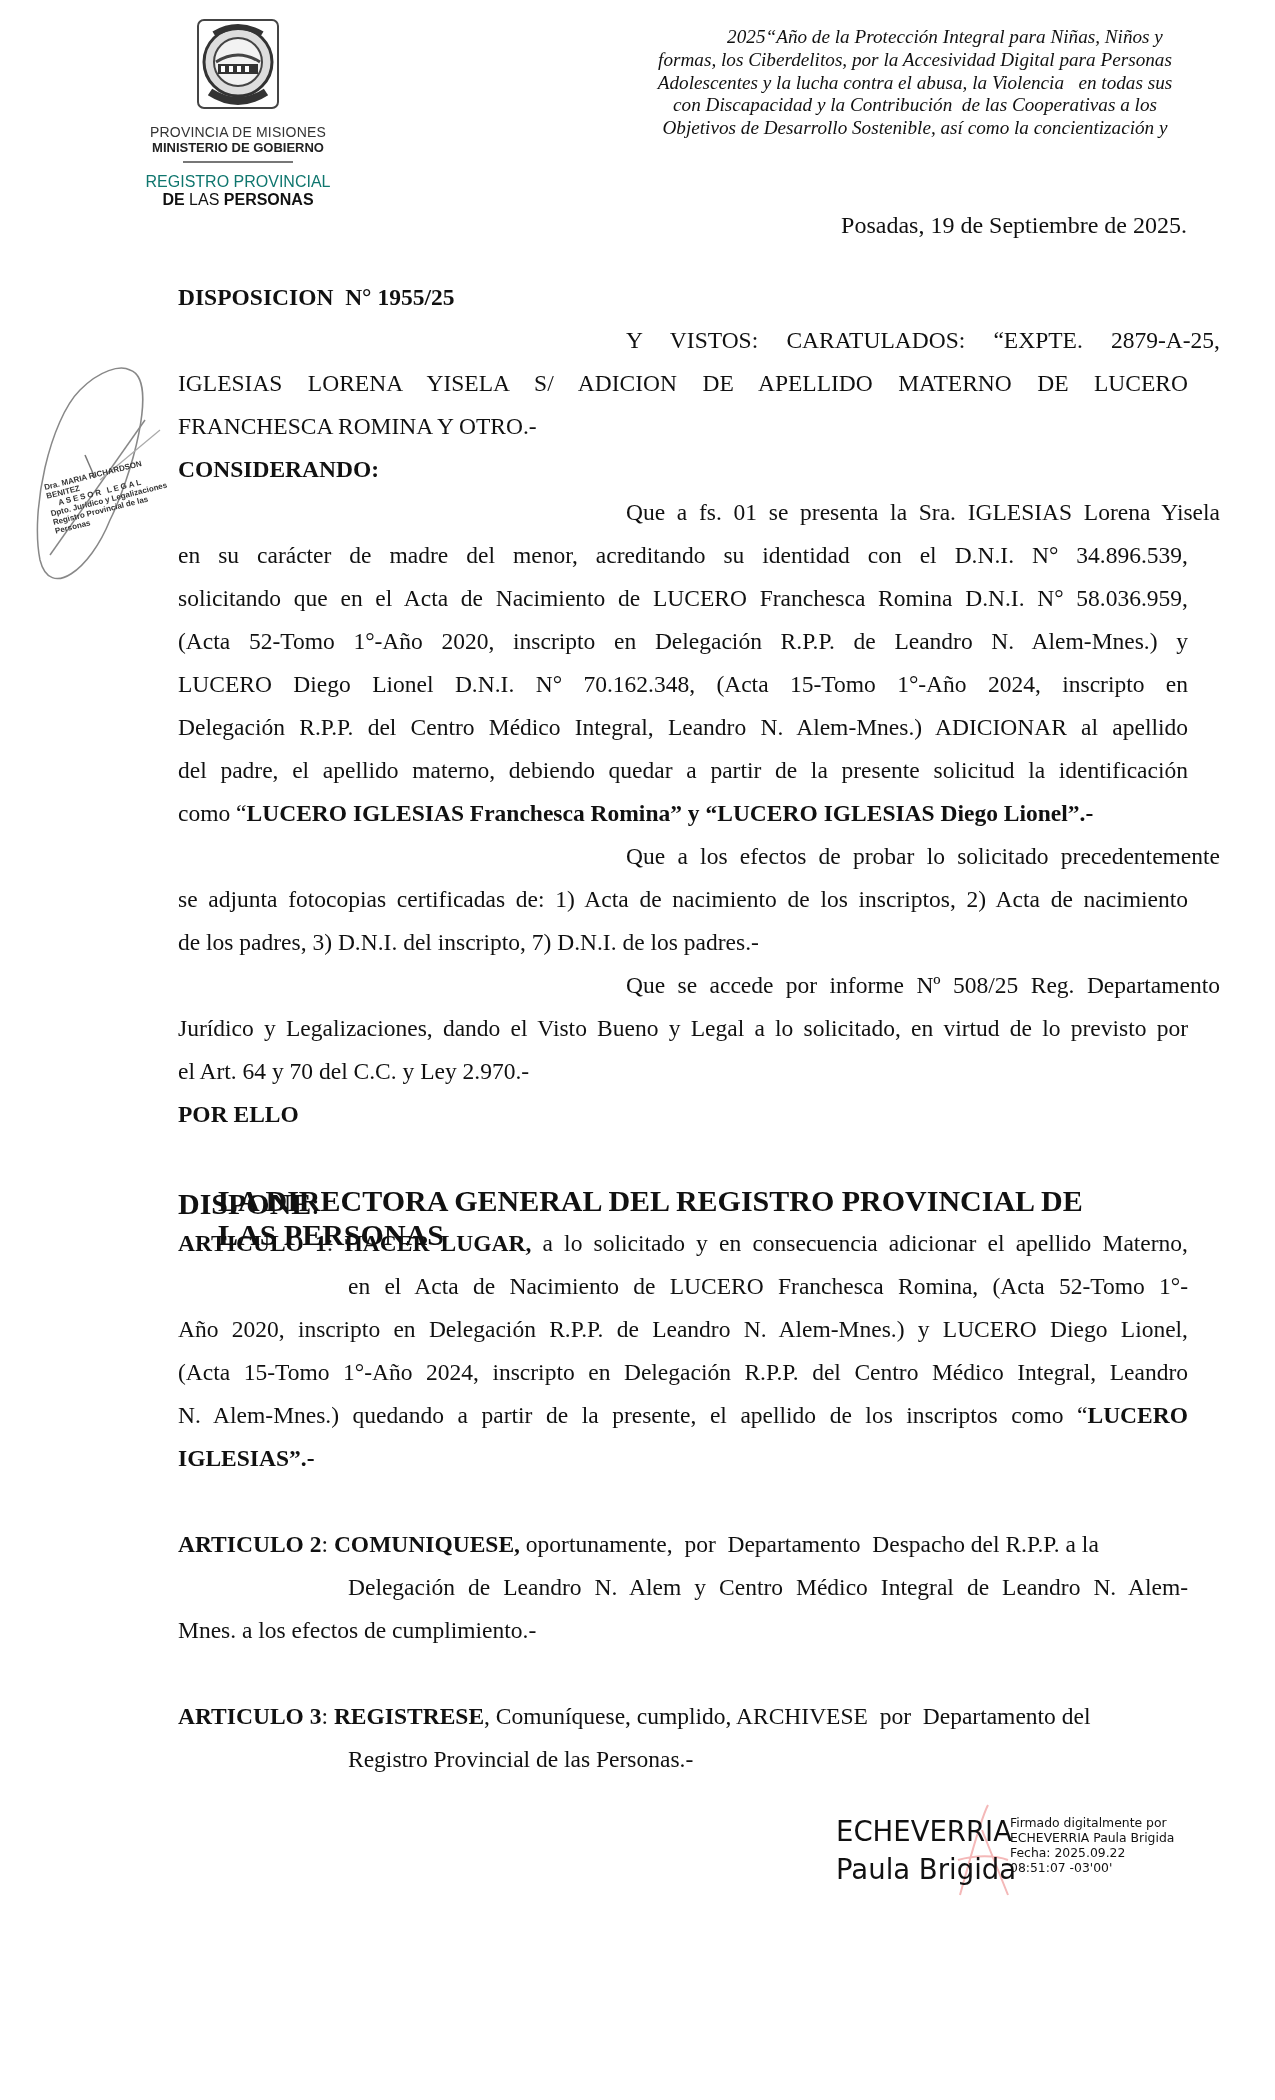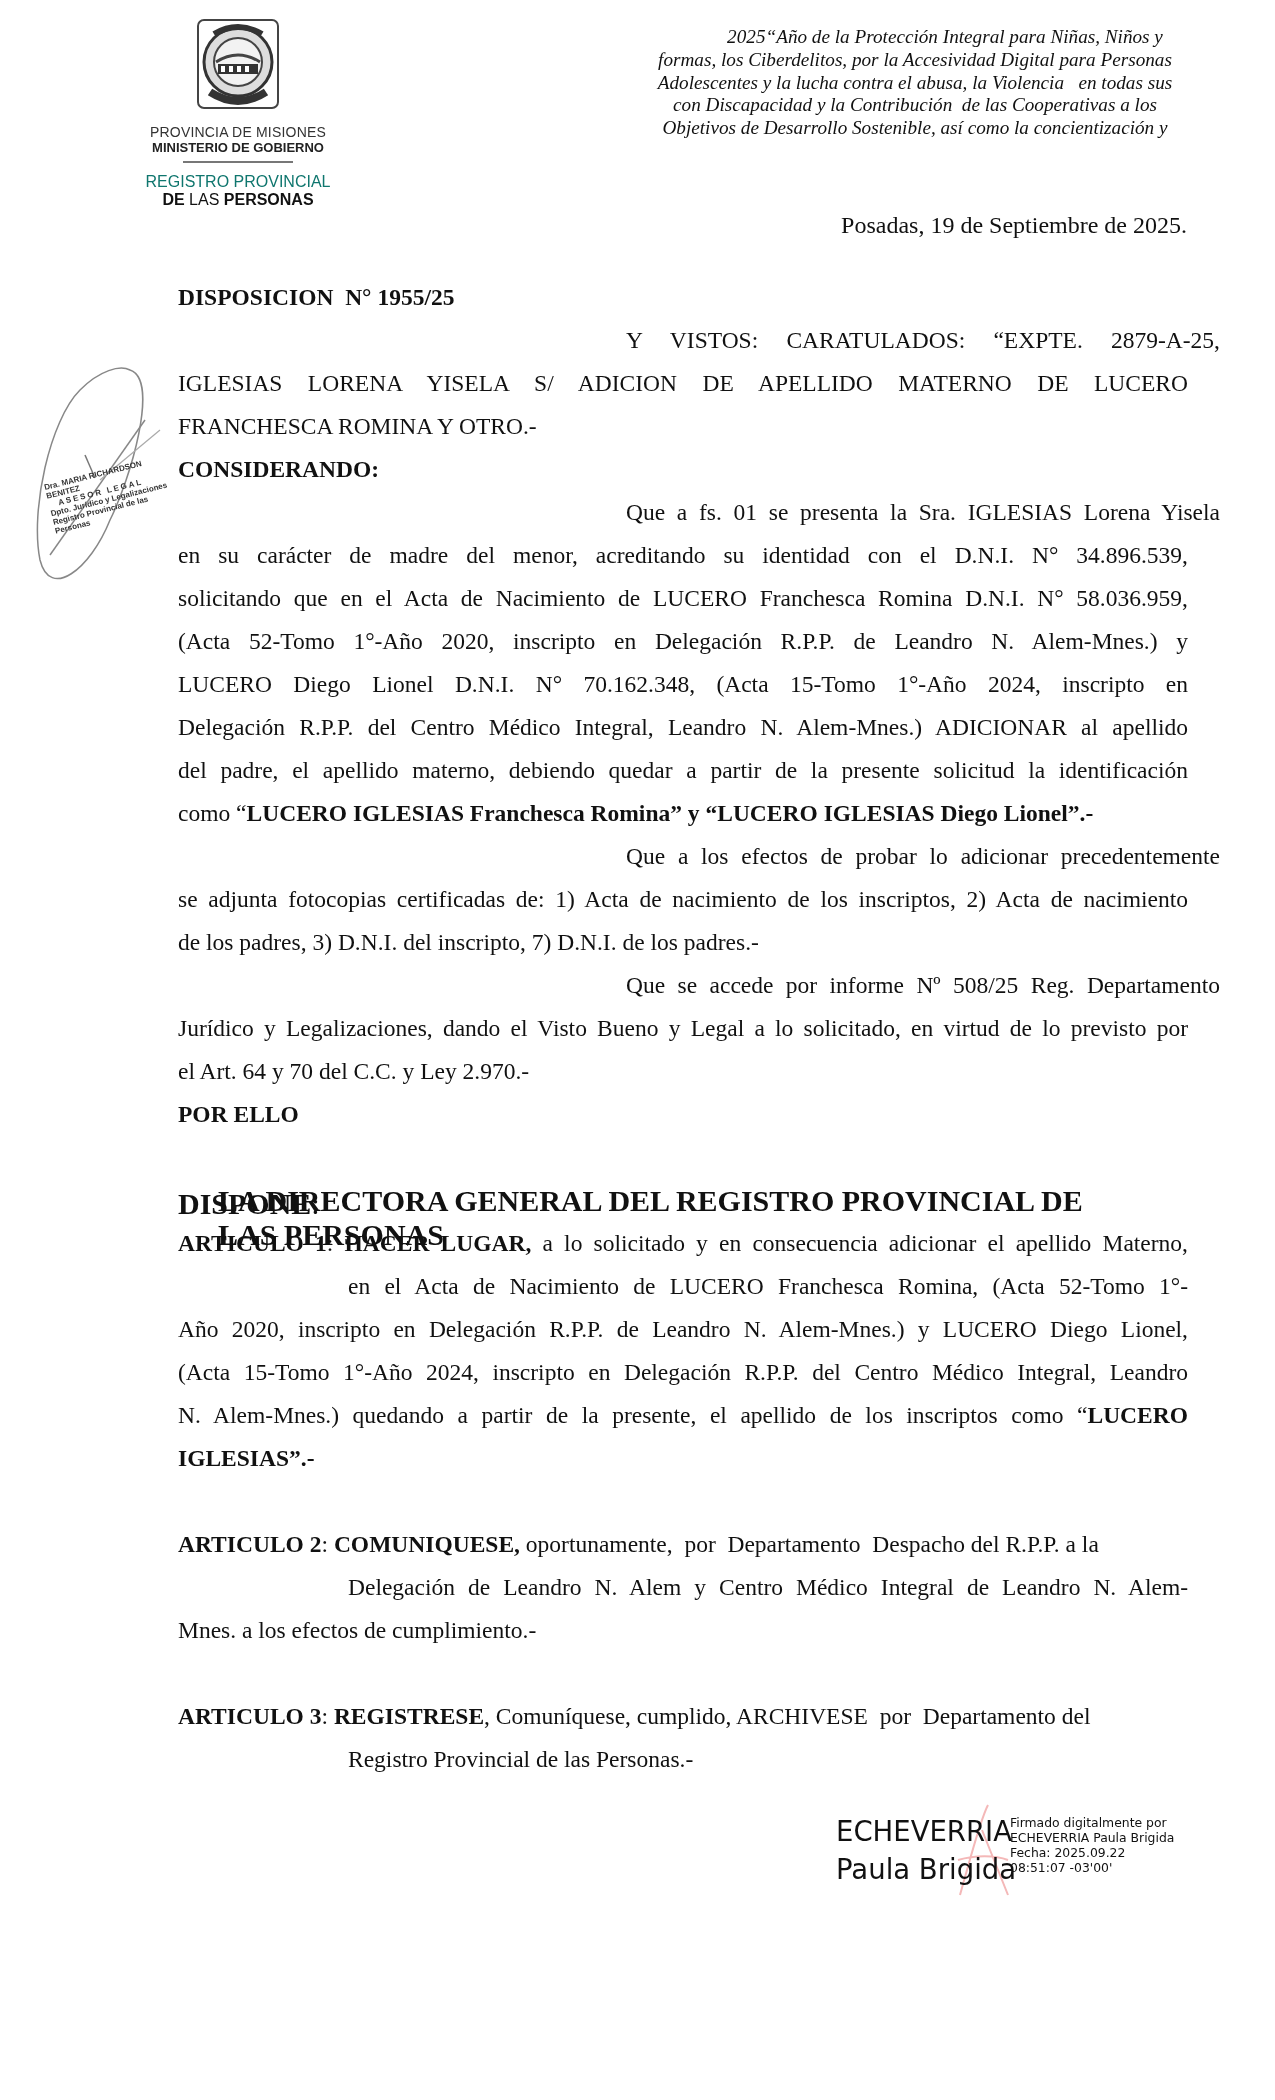--- a/index.html
+++ b/index.html
@@ -102,21 +102,21 @@
 
 <div class="line indent" style="top:499px">Que a fs. 01 se presenta la Sra. IGLESIAS Lorena Yisela</div>
 <div class="line" style="top:542px">en su carácter de madre del menor, acreditando su identidad con el D.N.I. N° 34.896.539,</div>
 <div class="line" style="top:585px">solicitando que en el Acta de Nacimiento de LUCERO Franchesca Romina D.N.I. N° 58.036.959,</div>
 <div class="line" style="top:628px">(Acta 52-Tomo 1°-Año 2020, inscripto en Delegación R.P.P. de Leandro N. Alem-Mnes.) y</div>
 <div class="line" style="top:671px; white-space:pre">LUCERO  Diego  Lionel  D.N.I.  N°  70.162.348,  (Acta  15-Tomo  1°-Año  2024,  inscripto  en</div>
 <div class="line" style="top:714px">Delegación R.P.P. del Centro Médico Integral, Leandro N. Alem-Mnes.) ADICIONAR al apellido</div>
 <div class="line" style="top:757px">del padre, el apellido materno, debiendo quedar a partir de la presente solicitud la identificación</div>
 <div class="line left" style="top:800px"><span>como “</span><span class="b u">LUCERO IGLESIAS Franchesca Romina</span><span class="b">” y “</span><span class="b u">LUCERO IGLESIAS Diego Lionel</span><span class="b">”.-</span></div>
 
-<div class="line indent" style="top:843px">Que a los efectos de probar lo adicionar precedentemente</div>
+<div class="line indent" style="top:843px">Que a los efectos de probar lo solicitado precedentemente</div>
 <div class="line" style="top:886px">se adjunta fotocopias certificadas de: 1) Acta de nacimiento de los inscriptos, 2) Acta de nacimiento</div>
 <div class="line left" style="top:929px">de los padres, 3) D.N.I. del inscripto, 7) D.N.I. de los padres.-</div>
 
 <div class="line indent" style="top:972px">Que se accede por informe Nº 508/25 Reg. Departamento</div>
 <div class="line" style="top:1015px">Jurídico y Legalizaciones, dando el Visto Bueno y Legal a lo solicitado, en virtud de lo previsto por</div>
 <div class="line left" style="top:1058px">el Art. 64 y 70 del C.C. y Ley 2.970.-</div>
 
 <div class="line left b" style="top:1101px">POR ELLO</div>
 <div class="center b u" style="top:1144px; left:218px; width:930px">LA DIRECTORA GENERAL DEL REGISTRO PROVINCIAL DE LAS PERSONAS</div>
 <div class="center" style="top:1187px"><span class="b u">DISPONE</span><span>:</span></div>

